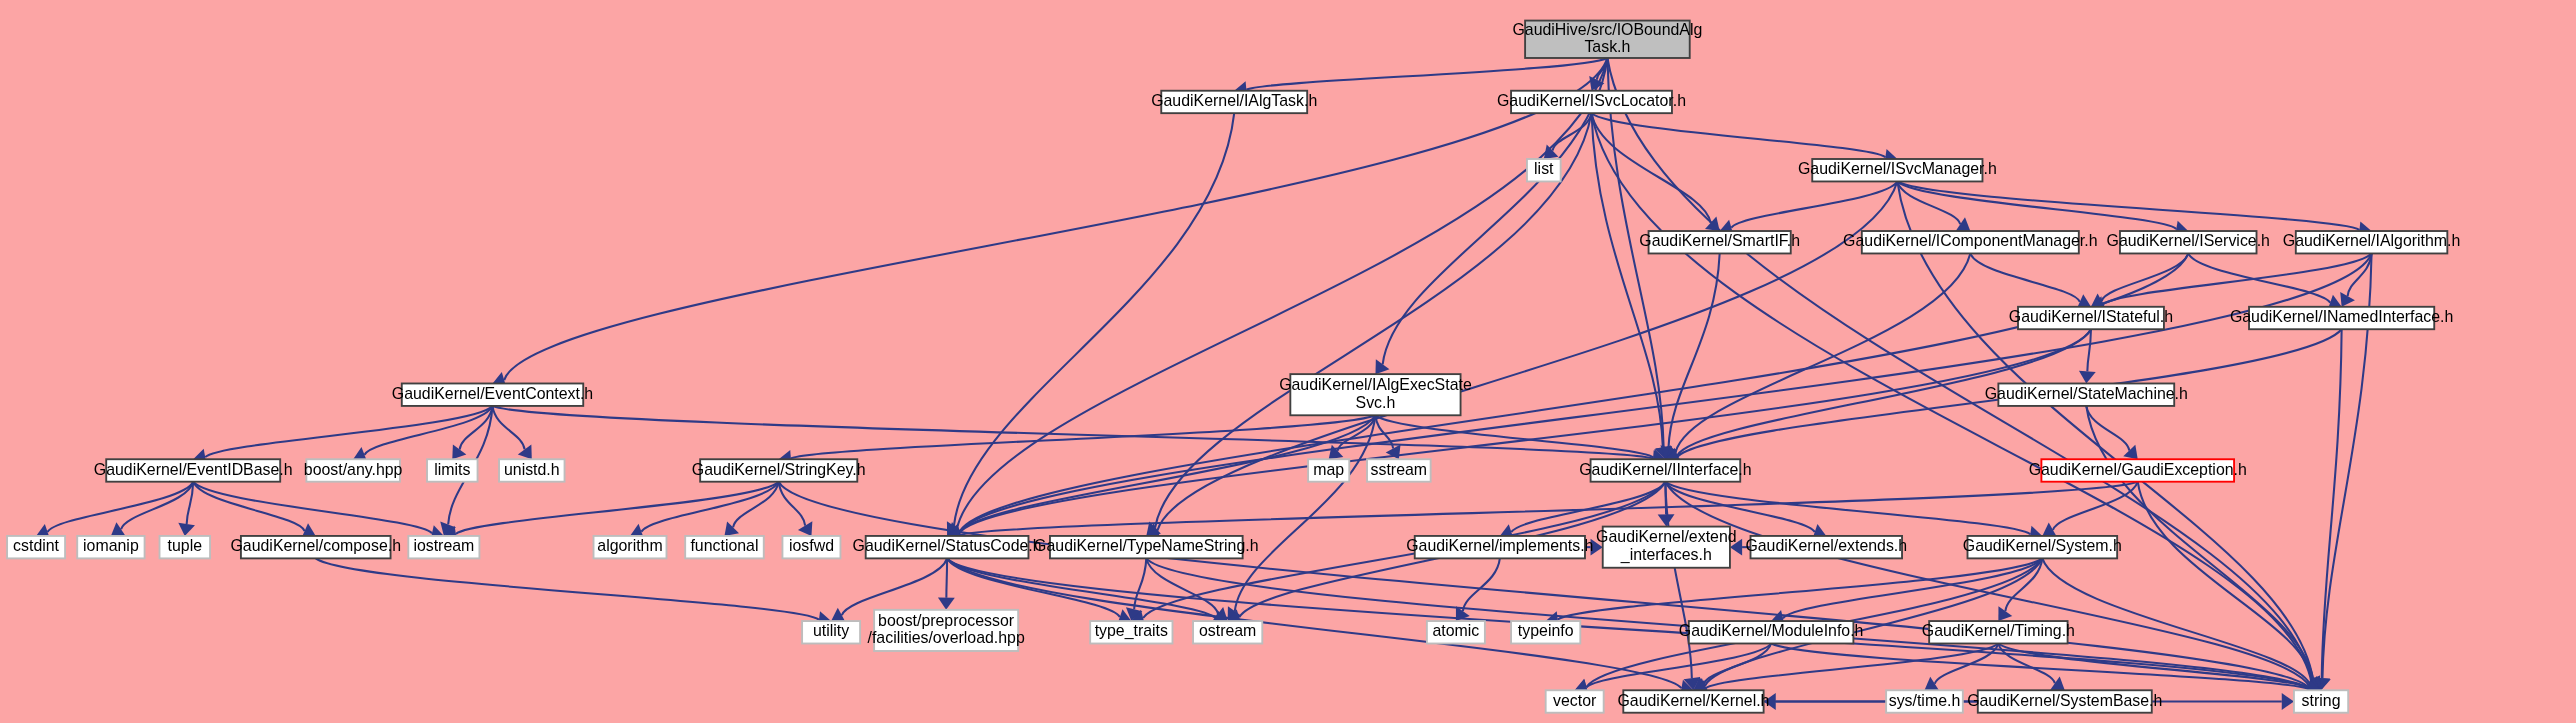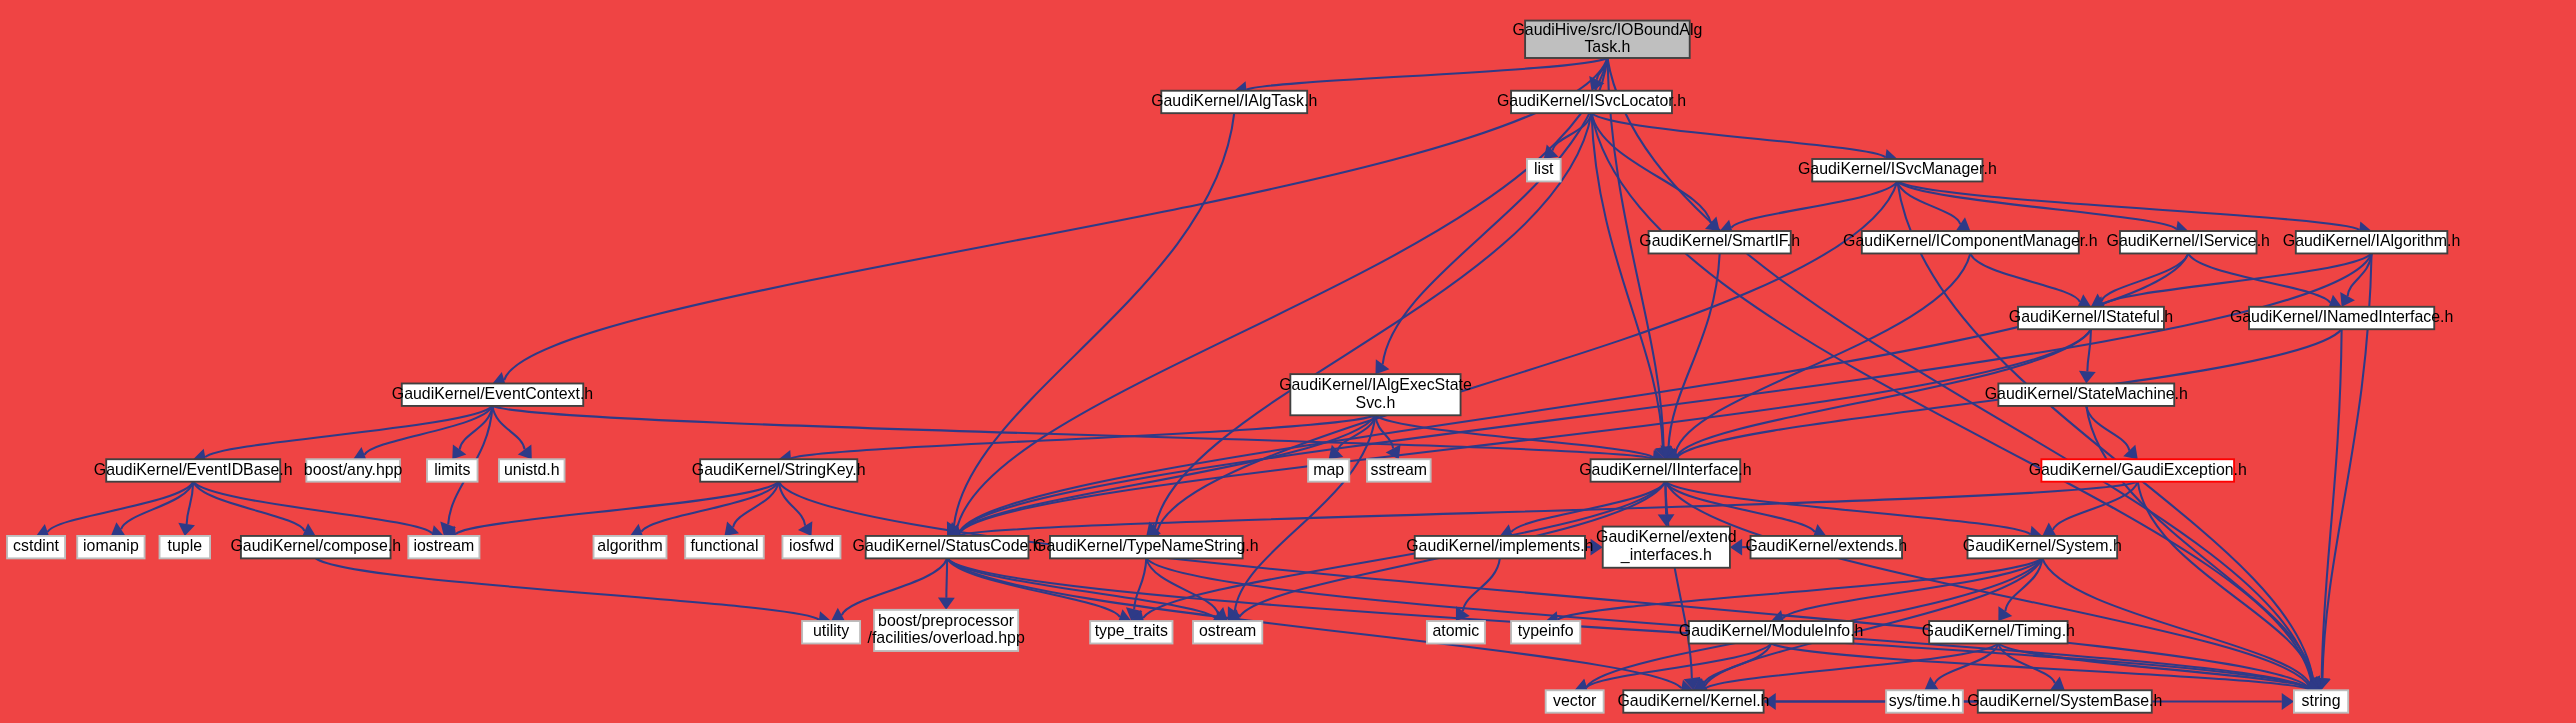--- a/index.html
+++ b/index.html
@@ -11,21 +11,21 @@
   body {
     width: 2576px;
     height: 723px;
     overflow: hidden;
     font-family: "Liberation Sans", sans-serif;
   }
   #graph-root {
     position: relative;
     width: 2576px;
     height: 723px;
-    background: #ef4444;
+    background: #fca5a5;
   }
   svg#depgraph {
     display: block;
     width: 2576px;
     height: 723px;
   }
   .edge {
     fill: none;
     stroke: #2e3a87;
     stroke-width: 2.2px;

